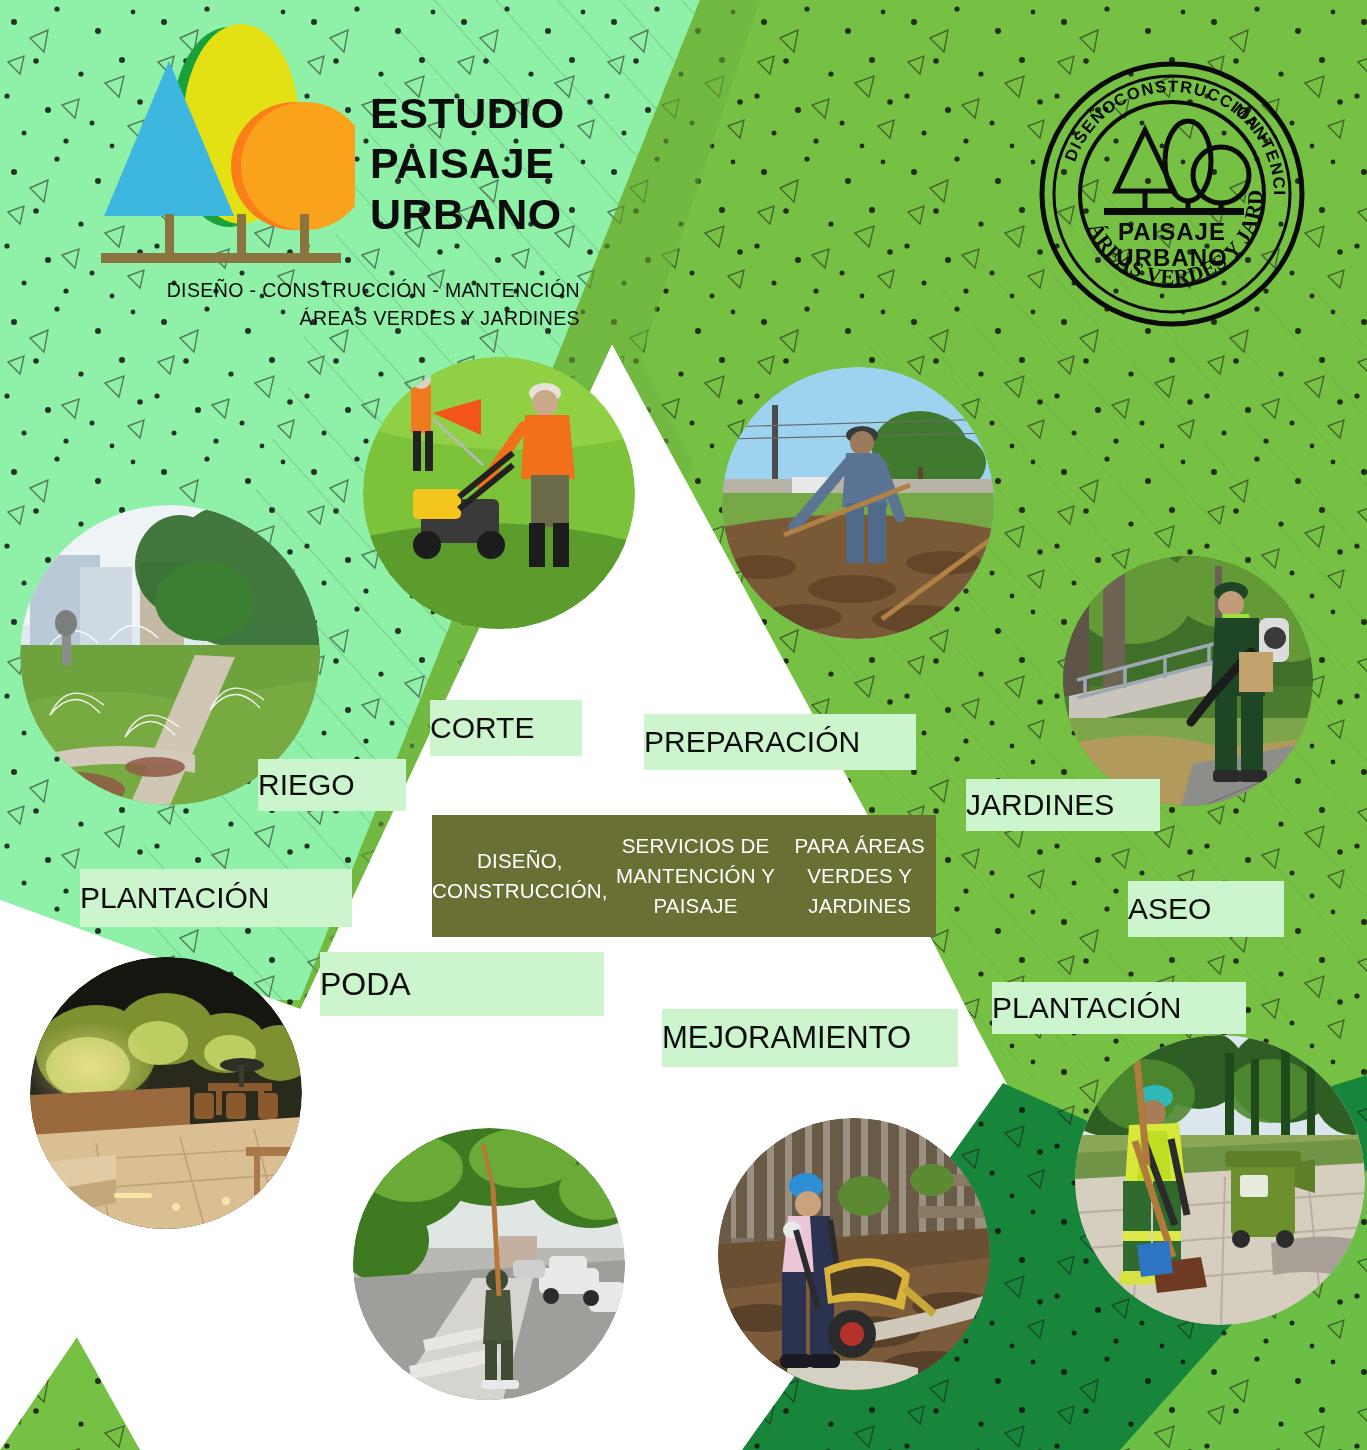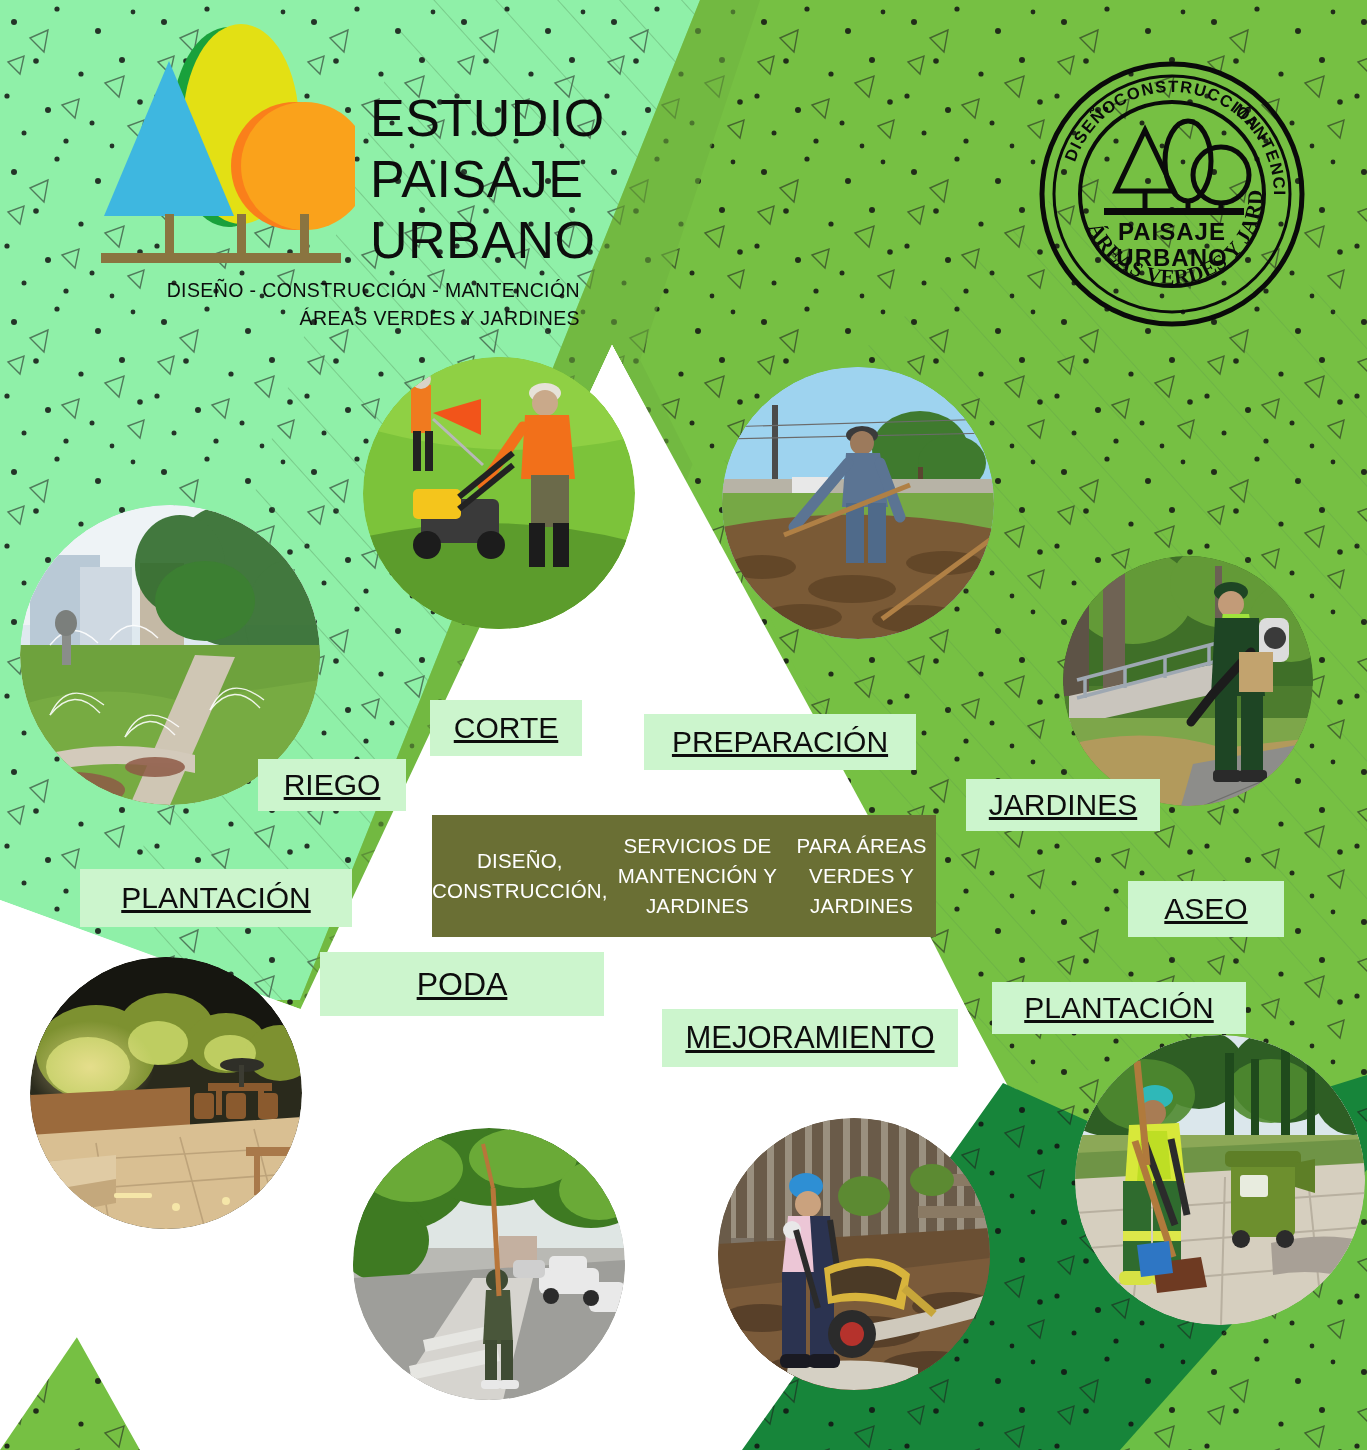--- a/index.html
+++ b/index.html
@@ -18,23 +18,23 @@
     background:#ffffff;
   }
 
   
   .bg-layer { position:absolute; inset:0; }
 
   
   .brand-title {
     position:absolute;
     left:370px; top:88px;
-    font-size:52px;
+    font-size:43px;
     line-height:1.17;
-    font-weight:400;
+    font-weight:700;
     color:#0d0d0d;
     letter-spacing:0.5px;
   }
   .brand-sub {
     position:absolute;
     left:70px; top:277px;
     width:510px;
     text-align:right;
     font-size:19.5px;
     line-height:1.42;
@@ -51,25 +51,24 @@
     background-position:center;
   }
   .photo svg { display:block; width:100%; height:100%; }
 
   
   .svc {
     position:absolute;
     background:#ccf5cd;
     display:flex;
     align-items:center;
-    justify-content:center;
+    justify-content:flex-start;
     color:#0d0d0d;
     font-weight:400;
     white-space:nowrap;
-    text-decoration:underline;
   }
 
   
   .center-box {
     position:absolute;
     left:432px; top:815px;
     width:504px; height:122px;
     background:#6a6f34;
     color:#ffffff;
     display:flex;
@@ -765,17 +764,17 @@
   <div class="svc" style="left:992px;top:982px;width:254px;height:52px;font-size:30px;">
     <span>PLANTACIÓN</span>
   </div>
 
   <div class="svc" style="left:662px;top:1009px;width:296px;height:58px;font-size:31px;">
     <span>MEJORAMIENTO</span>
   </div>
 
   <div class="center-box">
     <div>DISEÑO, CONSTRUCCIÓN,</div>
-    <div>SERVICIOS DE MANTENCIÓN Y JARDINES</div>
+    <div>SERVICIOS DE MANTENCIÓN Y PAISAJE</div>
     <div>PARA ÁREAS VERDES Y JARDINES</div>
   </div>
 
 </div>
 
 </body></html>

